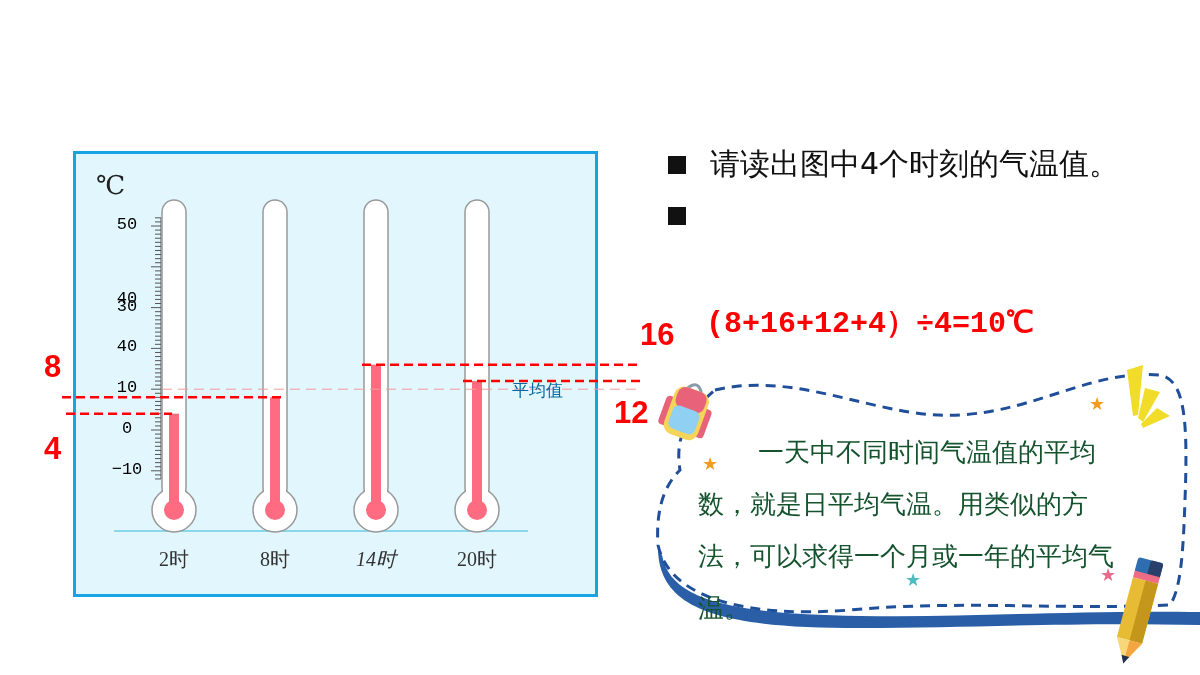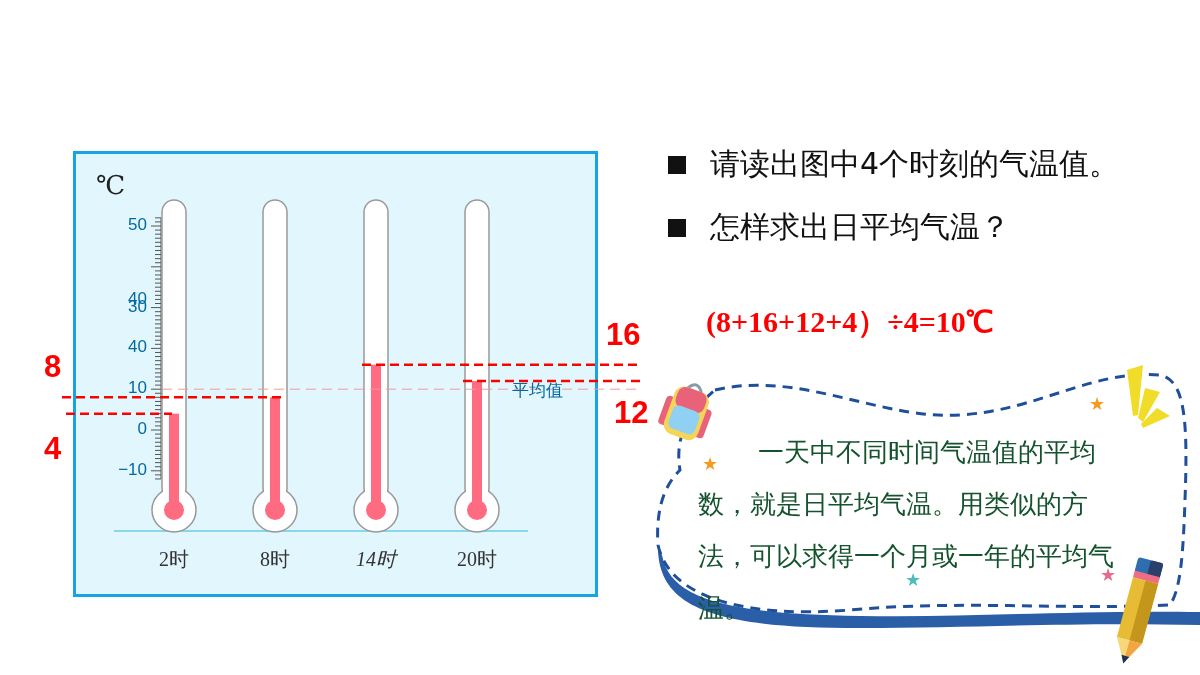--- a/index.html
+++ b/index.html
@@ -2,27 +2,27 @@
 <html><head>
 <meta charset="utf-8">
 <style>
   html, body { margin:0; padding:0; }
   body { width:1200px; height:675px; position:relative; background:#ffffff; overflow:hidden;
          font-family:"DejaVu Sans", "Liberation Sans", sans-serif; }
   .abs { position:absolute; }
   .panel { left:73px; top:151px; width:519px; height:440px; background:#e2f6fd;
            border:3px solid #17a4e2; }
   .unit { left:96px; top:170px; font-family:"Liberation Serif","DejaVu Serif",serif; font-size:26px; color:#222; }
-  .tick-label { font-family:Liberation Sans, sans-serif; font-size:17px; color:#0369a1; text-align:right; width:40px; }
+  .tick-label { font-family:Liberation Mono, monospace; font-size:17px; color:#000000; text-align:center; width:40px; }
   .xlabel { font-family:"Liberation Serif","DejaVu Serif",serif; font-size:20px; color:#333; text-align:center; width:60px; }
   .avg-text { font-family:"Liberation Serif","DejaVu Serif",serif; font-size:17px; color:#0369a1; }
   .red-num { color:#ff0000; font-weight:bold; font-size:31px; font-family:"Liberation Sans",sans-serif; }
   .bullet-row { left:668px; font-size:30px; color:#111; display:flex; align-items:center; white-space:nowrap; }
   .bullet { width:18px; height:18px; background:#111; margin-right:24px; }
-  .formula { left:706px; top:302px; color:#ff0000; font-weight:bold; font-size:30px; white-space:nowrap; font-family:Liberation Serif, serif; }
+  .formula { left:706px; top:302px; color:#ff0000; font-weight:bold; font-size:30px; white-space:nowrap; font-family:Liberation Mono, monospace; }
   .note { left:698px; top:426px; width:430px; font-size:26px; line-height:52px; color:#14532d; }
 </style>
 </head>
 <body>
 
 <div class="abs panel"></div>
 <div class="abs unit">℃</div>
 
 <svg id="chart-svg" class="abs" style="left:0;top:0;" width="1200" height="675">
     <line x1="114" y1="531" x2="528" y2="531" stroke="#8ad6ea" stroke-width="2"></line>
@@ -141,30 +141,29 @@
     <div class="abs xlabel" style="left: 144px; top: 546px;">2时</div>
     <div class="abs xlabel" style="left: 245px; top: 546px; font-family: Liberation Serif, serif;">8时</div>
     <div class="abs xlabel" style="left: 346px; top: 546px; font-style: italic;">14时</div>
     <div class="abs xlabel" style="left: 447px; top: 546px;">20时</div>
   </div>
 
 <div class="abs avg-text" style="left:512px;top:379px;">平均值</div>
 
 <div class="abs red-num" style="left:44px;top:349px;">8</div>
 <div class="abs red-num" style="left:44px;top:431px;">4</div>
-<div class="abs red-num" style="left:606px;top:317px;">16</div>
+<div class="abs red-num" style="left:640px;top:317px;">16</div>
 <div class="abs red-num" style="left:614px;top:395px;">12</div>
 
 <div class="abs bullet-row" style="top:144px;">
   <span class="bullet"></span>
   <span>请读出图中4个时刻的气温值。</span>
 </div>
 <div class="abs bullet-row" style="top:207px;">
   <span class="bullet"></span>
-  <span>怎样求出日平均气温？</span>
 </div>
 
 <div class="abs formula">(8+16+12+4）÷4=10℃</div>
 
 <svg class="abs" style="left:640px;top:360px;" width="560" height="315">
 
   <path d="M18 190 C 20 250, 80 268, 220 268 C 330 268, 420 262, 565 265 L 565 252 C 420 250, 330 258, 220 256 C 90 254, 30 240, 22 195 Z" fill="#2a5fa8"></path>
 
   <path d="M75 30 C 160 10, 240 60, 320 55 C 400 50, 450 10, 520 15 C 545 20, 548 60, 545 140 C 543 200, 540 230, 530 245 C 420 250, 320 240, 210 250 C 110 258, 30 240, 18 185 C 15 140, 30 120, 40 110 C 35 80, 45 55, 75 30 Z" fill="none" stroke="#1f4f9a" stroke-width="3" stroke-dasharray="10 7"></path>
 

